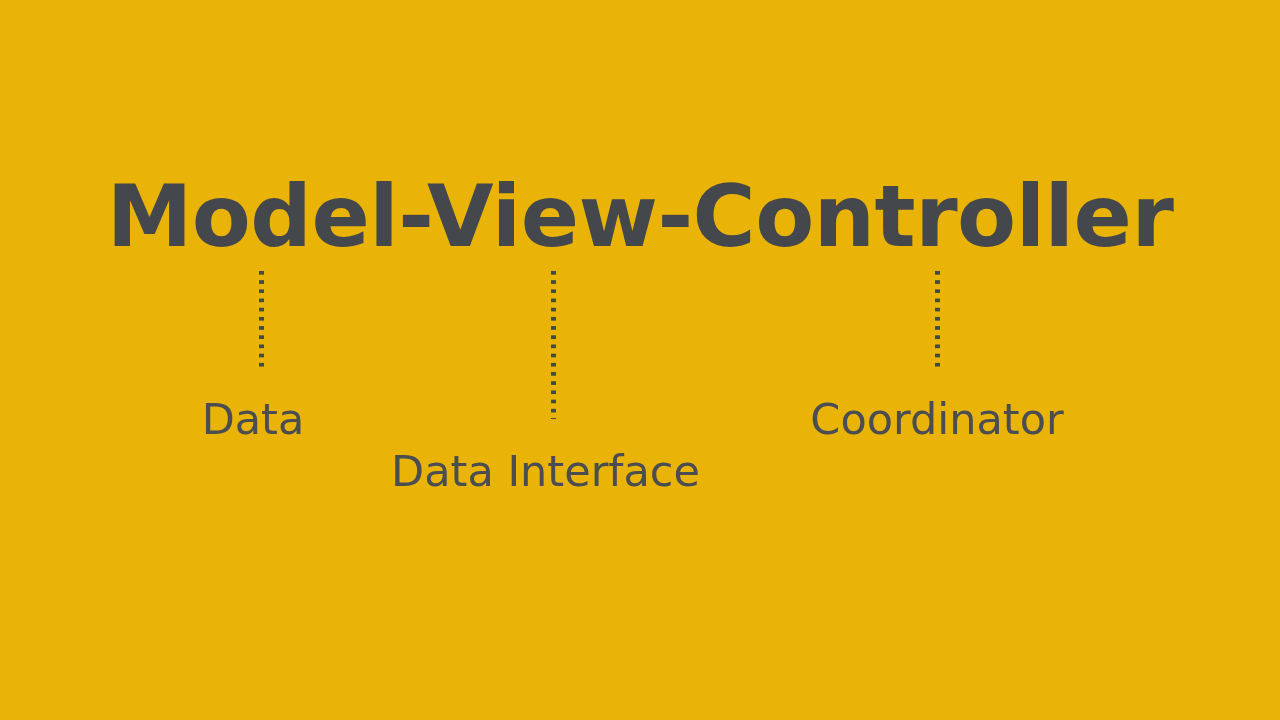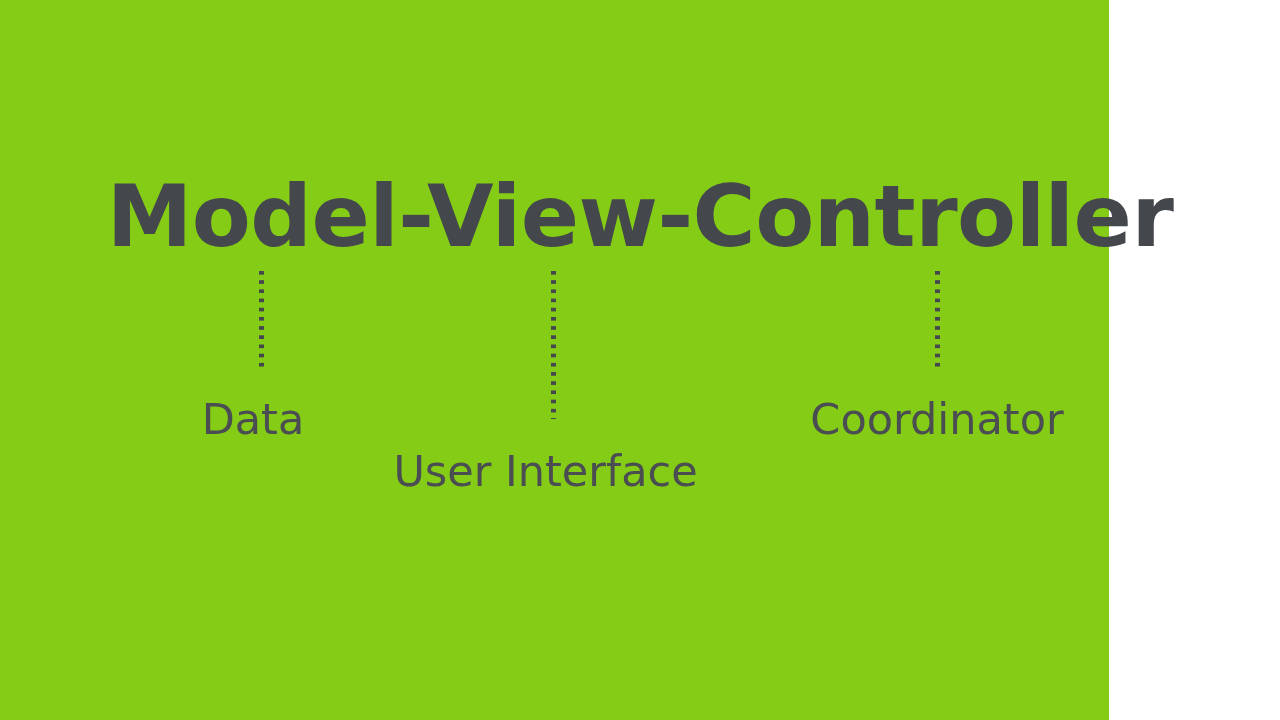--- a/index.html
+++ b/index.html
@@ -9,23 +9,23 @@
   body {
     width: 1280px;
     height: 720px;
     background: #ffffff;
     font-family: "DejaVu Sans", sans-serif;
     overflow: hidden;
   }
 
   #slide {
     position: relative;
-    width: 1109px;
+    width: 1280px;
     height: 720px;
-    background: #84cc16;
+    background: #eab308;
   }
 
   
   #title {
     position: absolute;
     left: 0;
     top: 168px;
     width: 1280px;
     text-align: center;
     font-family: "DejaVu Sans", sans-serif;
@@ -106,17 +106,17 @@
   <div id="title">Model-View-Controller</div>
 
   <div class="connector" id="connector-model"></div>
 
   <div class="connector" id="connector-view"></div>
 
   <div class="connector" id="connector-controller"></div>
 
   <div class="caption" id="caption-data">Data</div>
 
-  <div class="caption" id="caption-ui">User Interface</div>
+  <div class="caption" id="caption-ui">Data Interface</div>
 
   <div class="caption" id="caption-coordinator">Coordinator</div>
 
 </div>
 
 </body></html>

